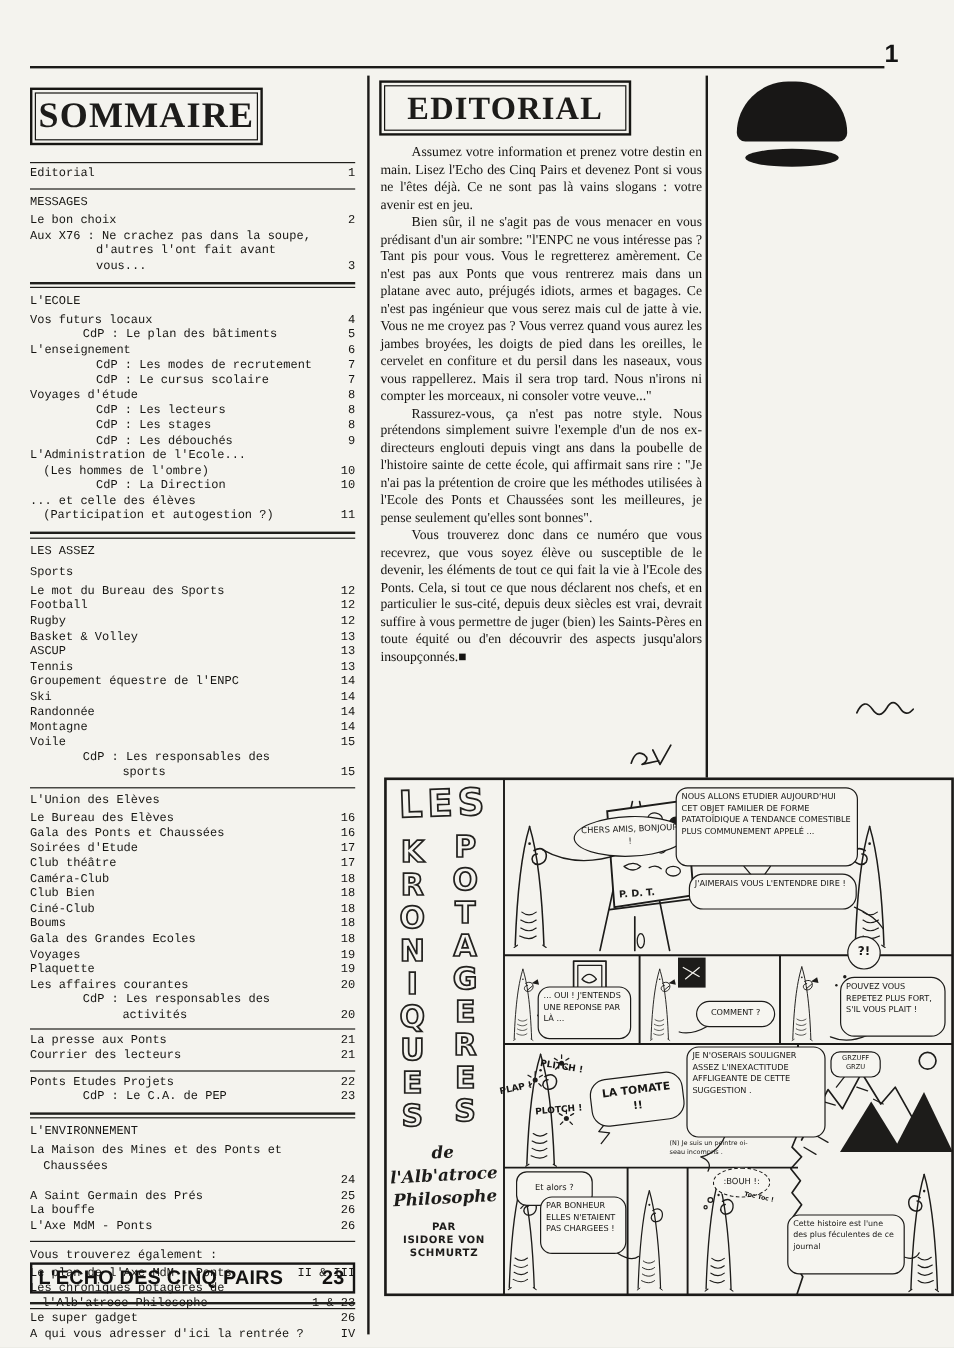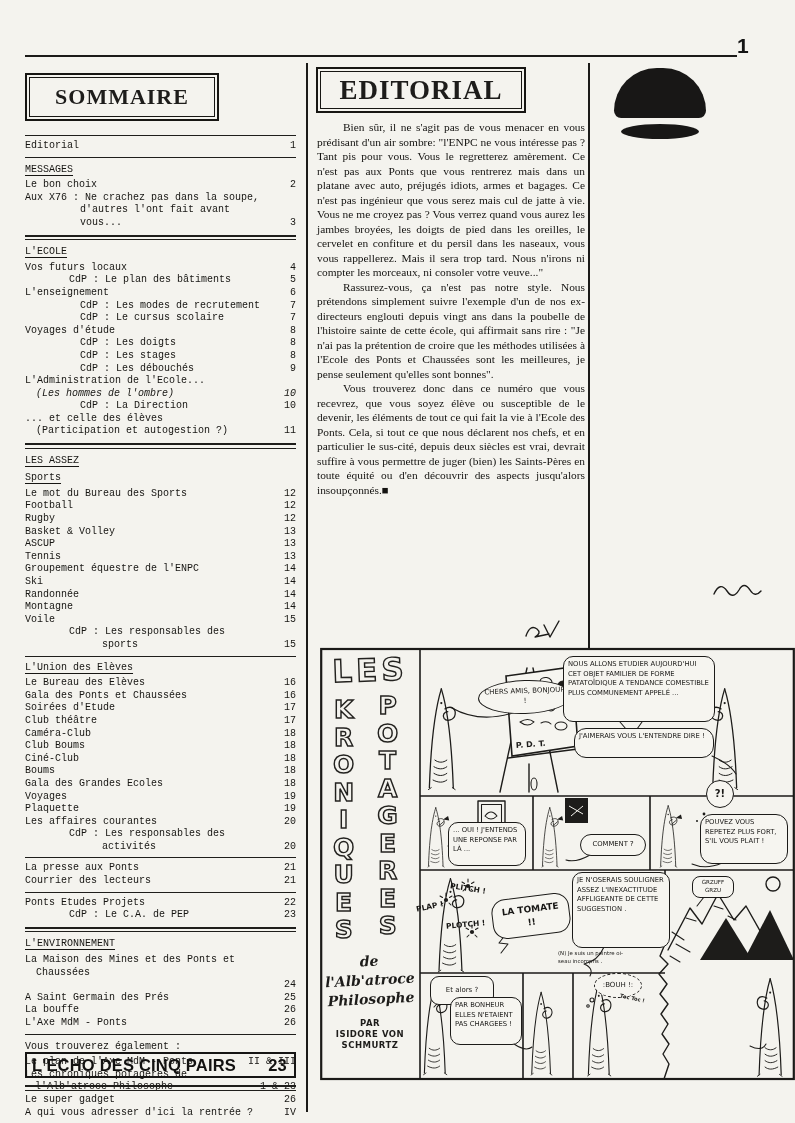--- a/index.html
+++ b/index.html
@@ -15,40 +15,40 @@
   .logo-dome{left:614px;top:68px;width:92px;height:50px;background:#181716;
              border-radius:48px 48px 8px 8px;}
   .logo-lens{left:621px;top:124px;width:78px;height:15px;background:#181716;border-radius:50%;}
 
   
   .titlebox{border:2.6px solid #171613;display:flex;align-items:center;justify-content:center;
             background:#f4f3ee;}
   .titlebox::after{content:"";position:absolute;inset:2px;border:1.1px solid #171613;}
   .titlebox span{font-family:"Liberation Serif",serif;font-weight:700;letter-spacing:1px;}
   #sommaire-box{left:25px;top:73px;width:190px;height:44px;}
-  #sommaire-box span{font-size:22px;}
+  #sommaire-box span{font-size:30px;}
   #editorial-box{left:316px;top:67px;width:206px;height:42px;}
   #editorial-box span{font-size:27px;}
 
   
   .vdiv{width:1.6px;background:#1b1a18;}
   #div-main{left:306px;top:63px;height:1049px;}
   #div-right{left:588px;top:63px;height:585px;}
 
   
   #toc{left:25px;top:131px;width:271px;font:10px/12.6px "Liberation Mono",monospace;color:#161512;}
   .toc-row{display:flex;align-items:baseline;}
   .toc-label{white-space:pre-wrap;}
   .toc-page{margin-left:auto;padding-left:6px;}
   .t-rule{border-top:1.9px solid #1f1e1b;height:0;margin:4px 0;}
   .t-dbl{border-top:2.3px solid #1f1e1b;border-bottom:1.1px solid #1f1e1b;height:2.6px;margin:5px 0 4px;}
   .t-head{margin:6px 0 3px;}
   .t-head2{margin:5px 0 3px;}
   .t-plain{margin:6px 0 3px;}
-  .t-head .toc-label,.t-head2 .toc-label{text-decoration:underline;text-decoration-thickness:1.2px;text-underline-offset:2.5px;}
+  .t-head .toc-label,.t-head2 .toc-label{text-decoration-thickness:1.2px;text-underline-offset:2.5px;}
 
   
   #toc-footer{left:25px;top:1052px;width:271px;height:26px;border:2.5px solid #161514;
               display:flex;align-items:center;justify-content:space-between;padding:0 7px 0 5px;
               box-sizing:border-box;font:800 16.5px "Liberation Sans",sans-serif;letter-spacing:0.2px;color:#121110;}
   #toc-footer-dbl{left:25px;top:1085px;width:271px;height:2.8px;border-top:2.3px solid #1f1e1b;
                   border-bottom:1.1px solid #1f1e1b;}
 
   
   #editorial-body{left:317px;top:120px;width:268px;font:11.4px/14.5px "Liberation Serif",serif;
@@ -161,36 +161,36 @@
       </div>
       <div class="toc-row t-row" style="padding-left: 55px;">
         <span class="toc-label">CdP : Le cursus scolaire</span>
         <span class="toc-page">7</span>
       </div>
       <div class="toc-row t-row">
         <span class="toc-label">Voyages d'étude</span>
         <span class="toc-page">8</span>
       </div>
       <div class="toc-row t-row" style="padding-left: 55px;">
-        <span class="toc-label">CdP : Les doigts</span>
+        <span class="toc-label">CdP : Les lecteurs</span>
         <span class="toc-page">8</span>
       </div>
       <div class="toc-row t-row" style="padding-left: 55px;">
         <span class="toc-label">CdP : Les stages</span>
         <span class="toc-page">8</span>
       </div>
       <div class="toc-row t-row" style="padding-left: 55px;">
         <span class="toc-label">CdP : Les débouchés</span>
         <span class="toc-page">9</span>
       </div>
       <div class="toc-row t-row">
         <span class="toc-label">L'Administration de l'Ecole...</span>
         <span class="toc-page"></span>
       </div>
-      <div class="toc-row t-row" style="padding-left: 11px; font-style: italic;">
+      <div class="toc-row t-row" style="padding-left: 11px;">
         <span class="toc-label">(Les hommes de l'ombre)</span>
         <span class="toc-page">10</span>
       </div>
       <div class="toc-row t-row" style="padding-left: 55px;">
         <span class="toc-label">CdP : La Direction</span>
         <span class="toc-page">10</span>
       </div>
       <div class="toc-row t-row">
         <span class="toc-label">... et celle des élèves</span>
         <span class="toc-page"></span>
@@ -285,21 +285,21 @@
       </div>
       <div class="toc-row t-row">
         <span class="toc-label">Club théâtre</span>
         <span class="toc-page">17</span>
       </div>
       <div class="toc-row t-row">
         <span class="toc-label">Caméra-Club</span>
         <span class="toc-page">18</span>
       </div>
       <div class="toc-row t-row">
-        <span class="toc-label">Club Boums</span>
+        <span class="toc-label">Club Bien</span>
         <span class="toc-page">18</span>
       </div>
       <div class="toc-row t-row">
         <span class="toc-label">Ciné-Club</span>
         <span class="toc-page">18</span>
       </div>
       <div class="toc-row t-row">
         <span class="toc-label">Boums</span>
         <span class="toc-page">18</span>
       </div>
@@ -420,20 +420,21 @@
   <div class="abs" id="toc-footer-dbl"></div>
 
   <div class="abs vdiv" id="div-main"></div>
   <div class="abs vdiv" id="div-right"></div>
 
   <div class="abs titlebox" id="editorial-box">
     <span>EDITORIAL</span>
   </div>
 
   <div class="abs" id="editorial-body">
+    <p>Assumez votre information et prenez votre destin en main. Lisez l'Echo des Cinq Pairs et devenez Pont si vous ne l'êtes déjà. Ce ne sont pas là vains slogans : votre avenir est en jeu.</p>
     <p>Bien sûr, il ne s'agit pas de vous menacer en vous prédisant d'un air sombre: "l'ENPC ne vous intéresse pas ? Tant pis pour vous. Vous le regretterez amèrement. Ce n'est pas aux Ponts que vous rentrerez mais dans un platane avec auto, préjugés idiots, armes et bagages. Ce n'est pas ingénieur que vous serez mais cul de jatte à vie. Vous ne me croyez pas ? Vous verrez quand vous aurez les jambes broyées, les doigts de pied dans les oreilles, le cervelet en confiture et du persil dans les naseaux, vous vous rappellerez. Mais il sera trop tard. Nous n'irons ni compter les morceaux, ni consoler votre veuve..."</p>
     <p>Rassurez-vous, ça n'est pas notre style. Nous prétendons simplement suivre l'exemple d'un de nos ex-directeurs englouti depuis vingt ans dans la poubelle de l'histoire sainte de cette école, qui affirmait sans rire : "Je n'ai pas la prétention de croire que les méthodes utilisées à l'Ecole des Ponts et Chaussées sont les meilleures, je pense seulement qu'elles sont bonnes".</p>
     <p>Vous trouverez donc dans ce numéro que vous recevrez, que vous soyez élève ou susceptible de le devenir, les éléments de tout ce qui fait la vie à l'Ecole des Ponts. Cela, si tout ce que nous déclarent nos chefs, et en particulier le sus-cité, depuis deux siècles est vrai, devrait suffire à vous permettre de juger (bien) les Saints-Pères en toute équité ou d'en découvrir des aspects jusqu'alors insoupçonnés.■</p>
   </div>
 
   <svg class="abs" style="left:522px;top:618px;" width="46" height="26">
     <path class="ln" d="M4 18 q4 -12 11 -7 q5 4 -2 8 l14 -3 m-5 -9 l6 12 l9 -16"></path>
   </svg>
 
   <svg class="abs" style="left:710px;top:578px;" width="60" height="28">
@@ -565,25 +566,26 @@
 SCHMURTZ</div>
 
     <div class="bubble ctr" style="left:158px;top:34px;width:94px;height:34px;border-radius:50%;font-size:7px;transform:rotate(-2deg);">CHERS AMIS, BONJOUR !</div>
     <div class="bubble" style="left:254px;top:82px;width:140px;height:30px;border-radius:12px;">J'AIMERAIS VOUS L'ENTENDRE DIRE !</div>
     <div class="bubble" style="left:243px;top:10px;width:152px;height:66px;">NOUS ALLONS ETUDIER AUJOURD'HUI CET OBJET FAMILIER DE FORME PATATOÏDIQUE A TENDANCE COMESTIBLE PLUS COMMUNEMENT APPELÉ ...</div>
     <div class="bubble" style="left:128px;top:176px;width:78px;height:44px;">... OUI ! J'ENTENDS UNE REPONSE PAR LÀ ...</div>
     <div class="bubble ctr" style="left:260px;top:188px;width:66px;height:22px;border-radius:11px;">COMMENT ?</div>
     <div class="bubble ctr" style="left:386px;top:134px;width:28px;height:28px;border-radius:50%;font-size:10px;font-weight:800;">?!</div>
     <div class="bubble" style="left:380px;top:168px;width:88px;height:50px;border-radius:12px;">POUVEZ VOUS REPETEZ PLUS FORT, S'IL VOUS PLAIT !</div>
     <div class="bubble ctr" style="left:172px;top:250px;width:78px;height:40px;border-radius:14px;font-size:9px;font-weight:800;transform:rotate(-7deg);">LA TOMATE !!</div>
-    <div class="bubble" style="left:252px;top:226px;width:98px;height:76px;">JE N'OSERAIS SOULIGNER ASSEZ L'INEXACTITUDE AFFLIGEANTE DE CETTE SUGGESTION .</div>
+    <div class="bubble" style="left:252px;top:226px;width:116px;height:76px;">JE N'OSERAIS SOULIGNER ASSEZ L'INEXACTITUDE AFFLIGEANTE DE CETTE SUGGESTION .</div>
     <div class="bubble ctr" style="left:372px;top:230px;width:42px;height:22px;border-radius:8px;font-size:5.6px;">GRZUFF GRZU</div>
     <div class="bubble ctr" style="left:110px;top:330px;width:64px;height:29px;border-radius:9px;font-size:7px;">Et alors ?</div>
     <div class="bubble" style="left:130px;top:351px;width:72px;height:48px;">PAR BONHEUR ELLES N'ETAIENT PAS CHARGEES !</div>
     <div class="bubble ctr" style="left:274px;top:327px;width:48px;height:25px;border-radius:50%;font-size:7px;border-style:dashed;">:BOUH !:</div>
+    <div class="bubble" style="left:336px;top:366px;width:98px;height:50px;font-size:6.6px;">Cette histoire est l'une des plus féculentes de ce journal</div>
 
     <div class="bubble nude prel" style="left:238px;top:304px;width:100px;font-size:5.4px;">(N) Je suis un peintre oi-
 seau incompris .</div>
 
     <div class="sound" style="left:96px;top:256px;transform:rotate(-12deg);">PLAP !</div>
     <div class="sound" style="left:130px;top:238px;transform:rotate(9deg);">PLITCH !</div>
     <div class="sound" style="left:126px;top:274px;transform:rotate(-5deg);">PLOTCH !</div>
     <div class="sound" style="left:300px;top:349px;font-size:5.2px;transform:rotate(12deg);">Toc Toc !</div>
   </div>
 

